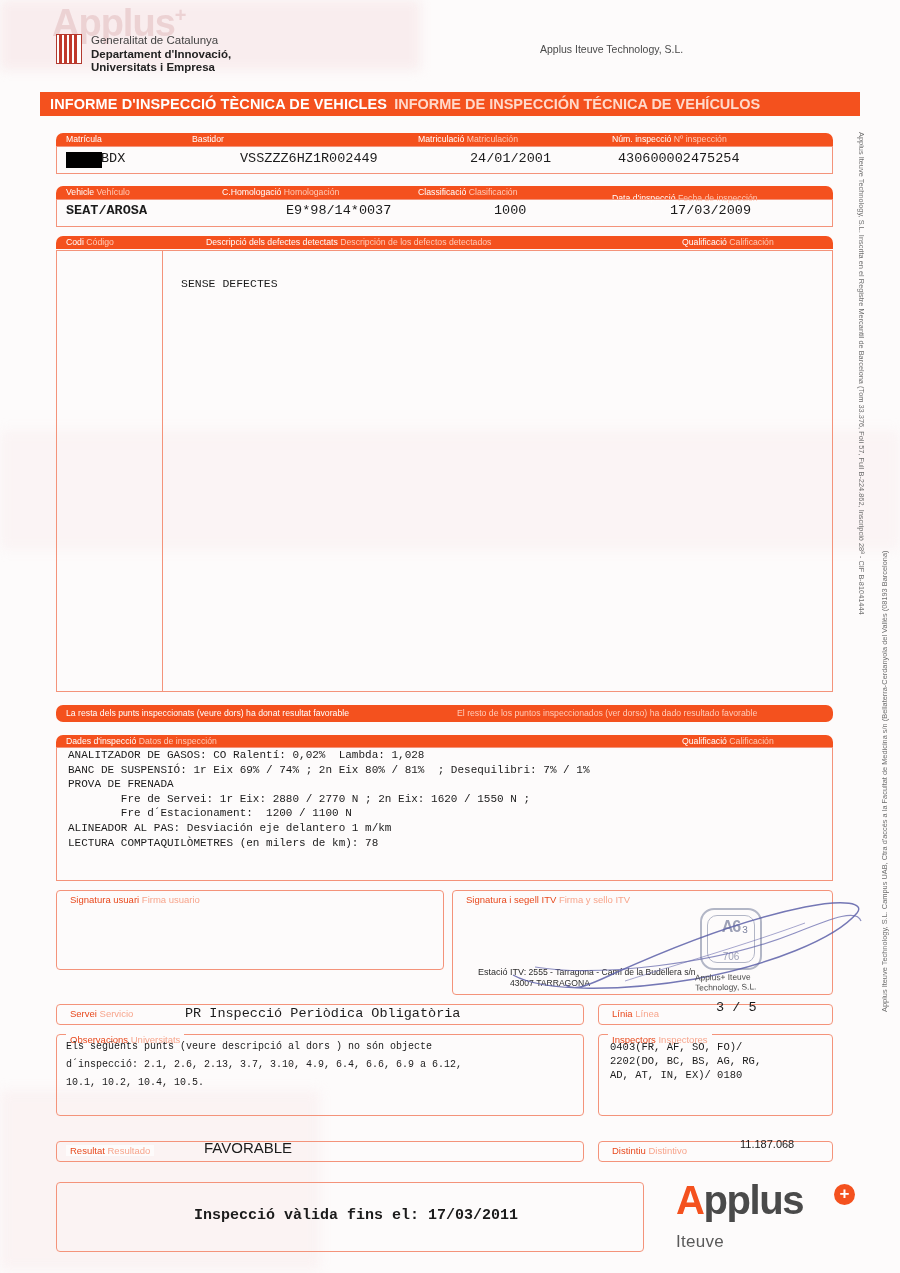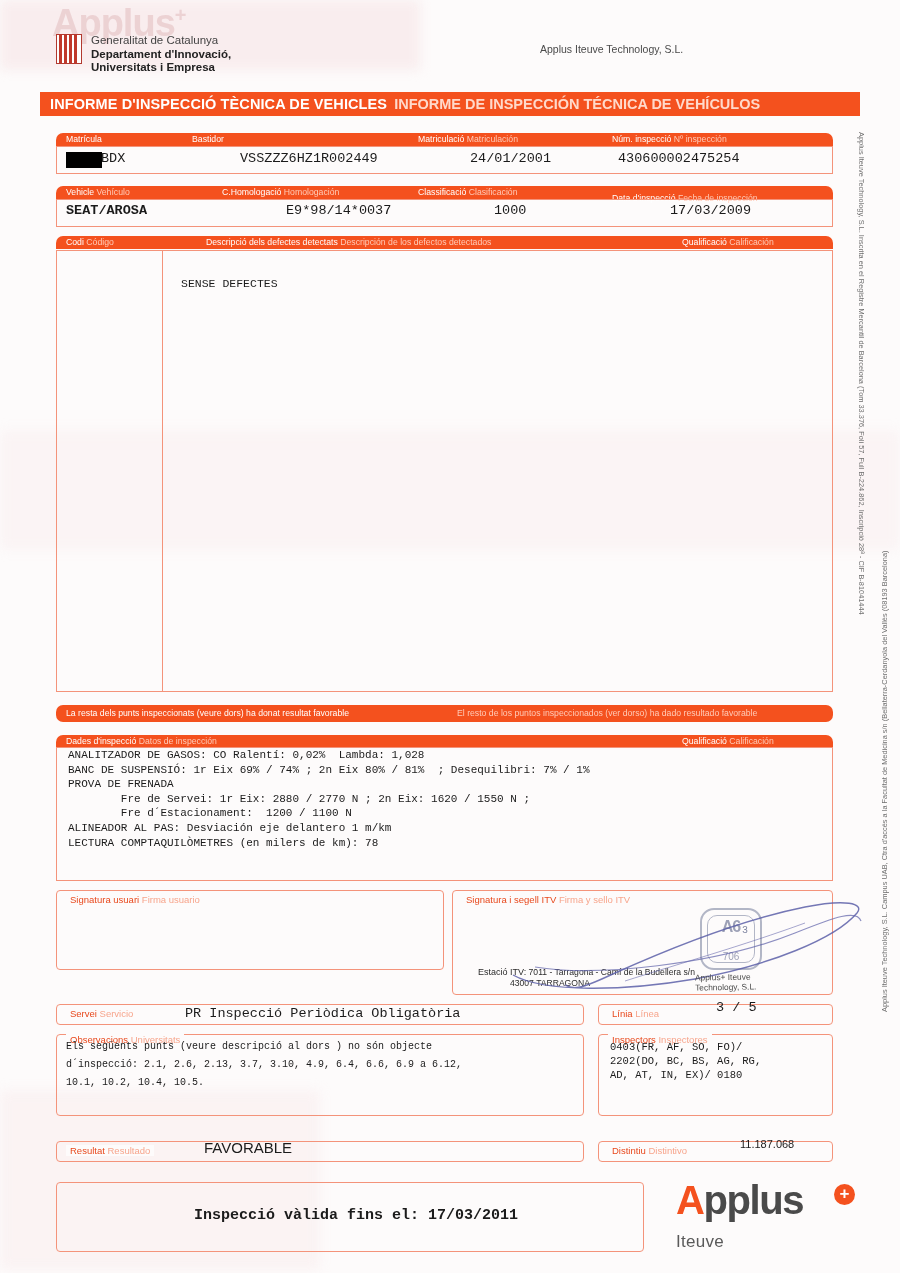--- a/index.html
+++ b/index.html
@@ -401,21 +401,21 @@
 LECTURA COMPTAQUILÒMETRES (en milers de km): 78</div>
 
   <div class="sig-box" style="left:56px; top:890px; width:388px; height:80px;"></div>
   <div class="sig-label" style="left:66px; top:894px;"><span class="ca">Signatura usuari</span> <span class="es">Firma usuario</span></div>
 
   <div class="sig-box" style="left:452px; top:890px; width:381px; height:105px;"></div>
   <div class="sig-label" style="left:462px; top:894px;"><span class="ca">Signatura i segell ITV</span> <span class="es">Firma y sello ITV</span></div>
 
   <div class="station" style="left:478px; top:967px;">
     <span class="ttl">Estació ITV:</span>
-    <span>7011 - Tarragona - Camí de la Budellera s/n</span>
+    <span>2555 - Tarragona - Camí de la Budellera s/n</span>
     <div style="margin-left:32px;">43007 TARRAGONA</div>
   </div>
 
   <div class="stamp">
     <div class="in"></div>
     <div class="txt">A6</div>
     <div class="num">706</div>
   </div>
 
   <svg class="scribble" viewBox="0 0 365 100">

